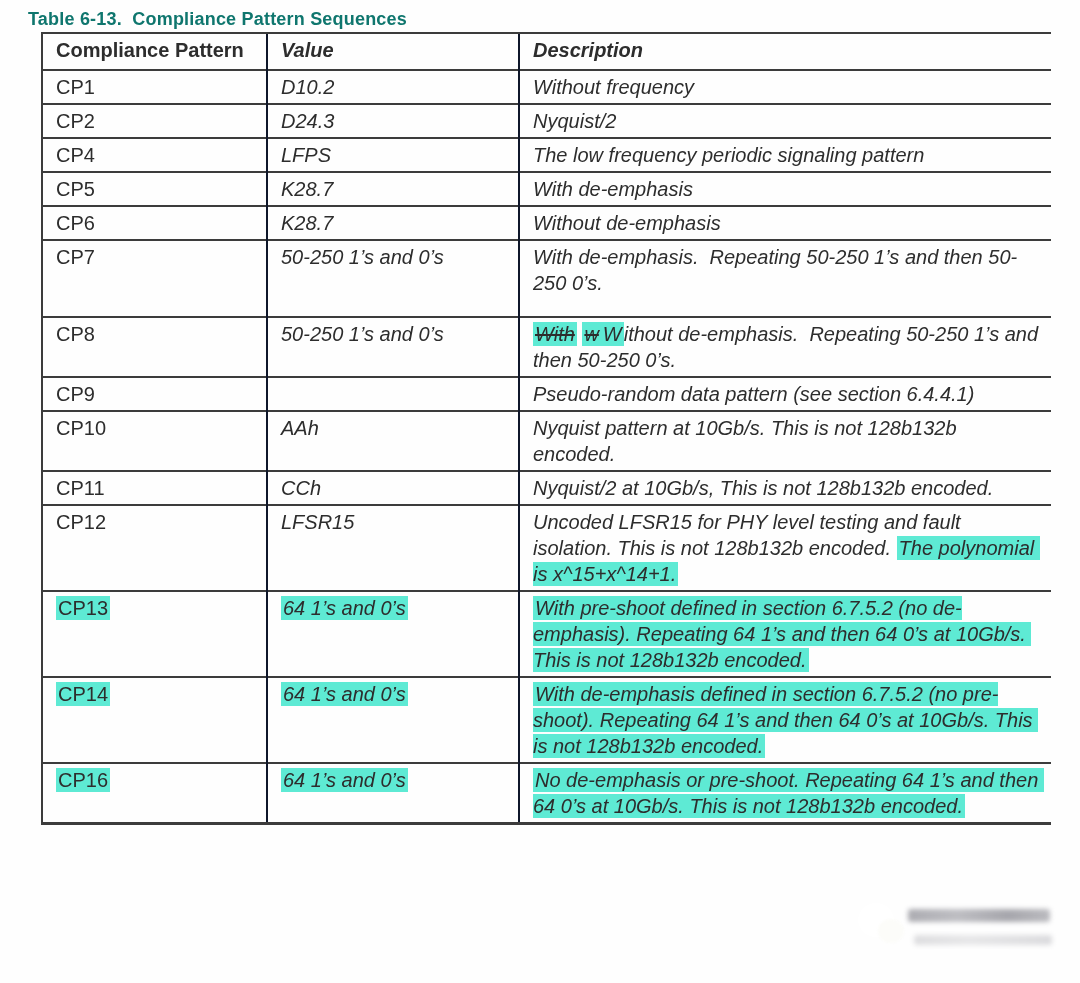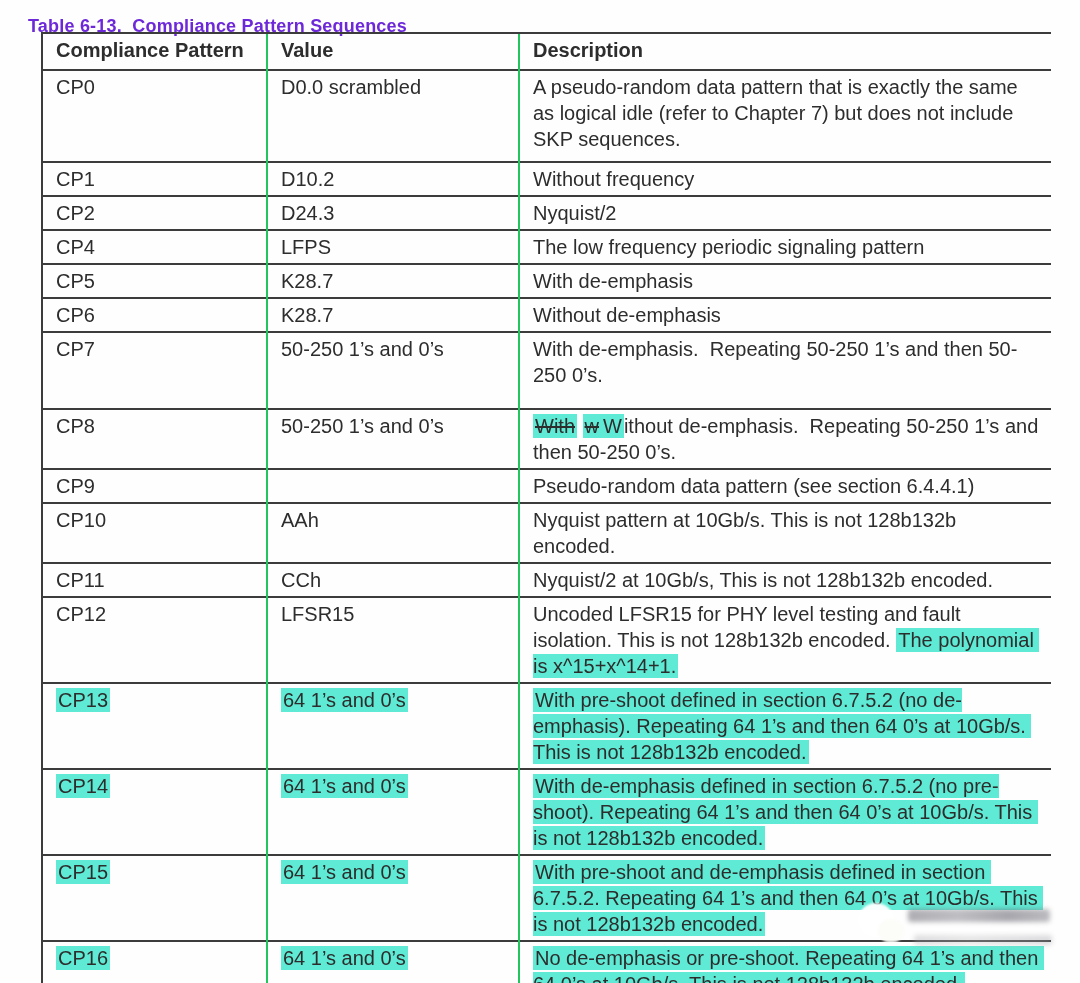--- a/index.html
+++ b/index.html
@@ -12,24 +12,24 @@
   #page {
     position: relative;
     width: 1080px;
     height: 983px;
     background: #fefefe;
     overflow: hidden;
   }
   .doc-title {
     position: absolute;
     left: 28px;
-    top: 16px;
+    top: 9px;
     font-size: 18px;
     font-weight: 700;
-    color: #6d28d9;
+    color: #0f766e;
     white-space: pre;
     letter-spacing: 0.2px;
   }
   table.spec-table {
     position: absolute;
     left: 41px;
     top: 32px;
     width: 1009px;
     border-collapse: collapse;
     table-layout: fixed;
@@ -46,21 +46,21 @@
     padding: 3px 12px 3px 13px;
     font-size: 20px;
     line-height: 26px;
     border-top: 2px solid #3c3c3c;
     color: #2d2d2d;
     overflow: hidden;
   }
   table.spec-table th:first-child,
   table.spec-table td:first-child { border-left: 2px solid #3c3c3c; }
   table.spec-table th + th,
-  table.spec-table td + td { border-left: 2px solid #22c55e; }
+  table.spec-table td + td { border-left: 2px solid #0f172a; font-style: italic; }
   thead th {
     font-weight: 700;
     font-size: 16px;
     height: 29px;
     color: #1a1a1a;
   }
   td.desc { white-space: pre-wrap; }
   mark {
     background: #5eead4;
     color: inherit;
@@ -115,25 +115,20 @@
         <col class="c3">
     </colgroup>
     <thead>
       <tr>
         <th>Compliance Pattern</th>
         <th>Value</th>
         <th>Description</th>
       </tr>
     </thead>
     <tbody>
-        <tr style="height: 92px;">
-          <td><span>CP0</span></td>
-          <td><span>D0.0 scrambled</span></td>
-          <td class="desc"><span>A pseudo-random data pattern that is exactly the same as logical idle (refer to Chapter 7) but does not include SKP sequences.</span></td>
-        </tr>
         <tr style="height: 33px;">
           <td><span>CP1</span></td>
           <td><span>D10.2</span></td>
           <td class="desc"><span>Without frequency</span></td>
         </tr>
         <tr style="height: 33px; padding-left: 12px;">
           <td><span>CP2</span></td>
           <td><span>D24.3</span></td>
           <td class="desc"><span>Nyquist/2</span></td>
         </tr>
@@ -184,25 +179,20 @@
         </tr>
         <tr style="height: 85px;">
           <td><mark>CP13</mark></td>
           <td><mark>64 1’s and 0’s</mark></td>
           <td class="desc"><mark>With pre-shoot defined in section 6.7.5.2 (no de-emphasis). Repeating 64 1’s and then 64 0’s at 10Gb/s. This is not 128b132b encoded.</mark></td>
         </tr>
         <tr style="height: 85px;">
           <td><mark>CP14</mark></td>
           <td><mark>64 1’s and 0’s</mark></td>
           <td class="desc"><mark>With de-emphasis defined in section 6.7.5.2 (no pre-shoot). Repeating 64 1’s and then 64 0’s at 10Gb/s. This is not 128b132b encoded.</mark></td>
-        </tr>
-        <tr style="height: 85px;">
-          <td><mark>CP15</mark></td>
-          <td><mark>64 1’s and 0’s</mark></td>
-          <td class="desc"><mark>With pre-shoot and de-emphasis defined in section 6.7.5.2. Repeating 64 1’s and then 64 0’s at 10Gb/s. This is not 128b132b encoded.</mark></td>
         </tr>
         <tr style="height: 58px;">
           <td><mark>CP16</mark></td>
           <td><mark>64 1’s and 0’s</mark></td>
           <td class="desc"><mark>No de-emphasis or pre-shoot. Repeating 64 1’s and then 64 0’s at 10Gb/s. This is not 128b132b encoded.</mark></td>
         </tr>
       </tbody>
   </table>
 
   <div class="watermark">

